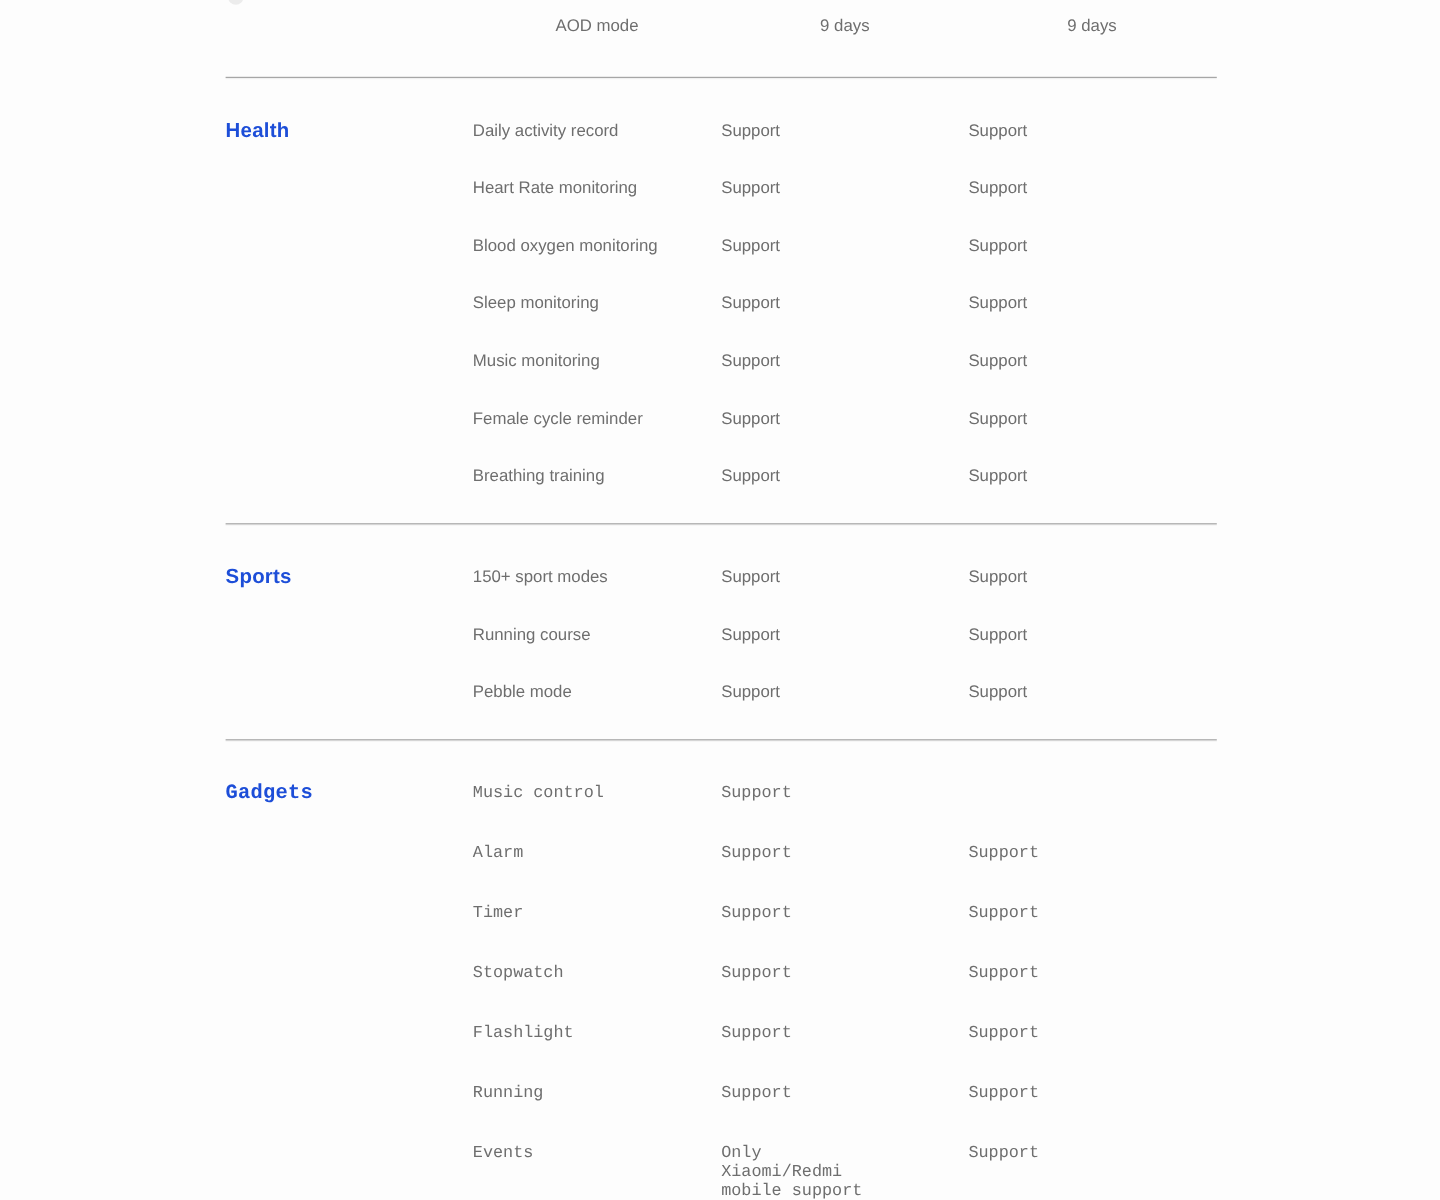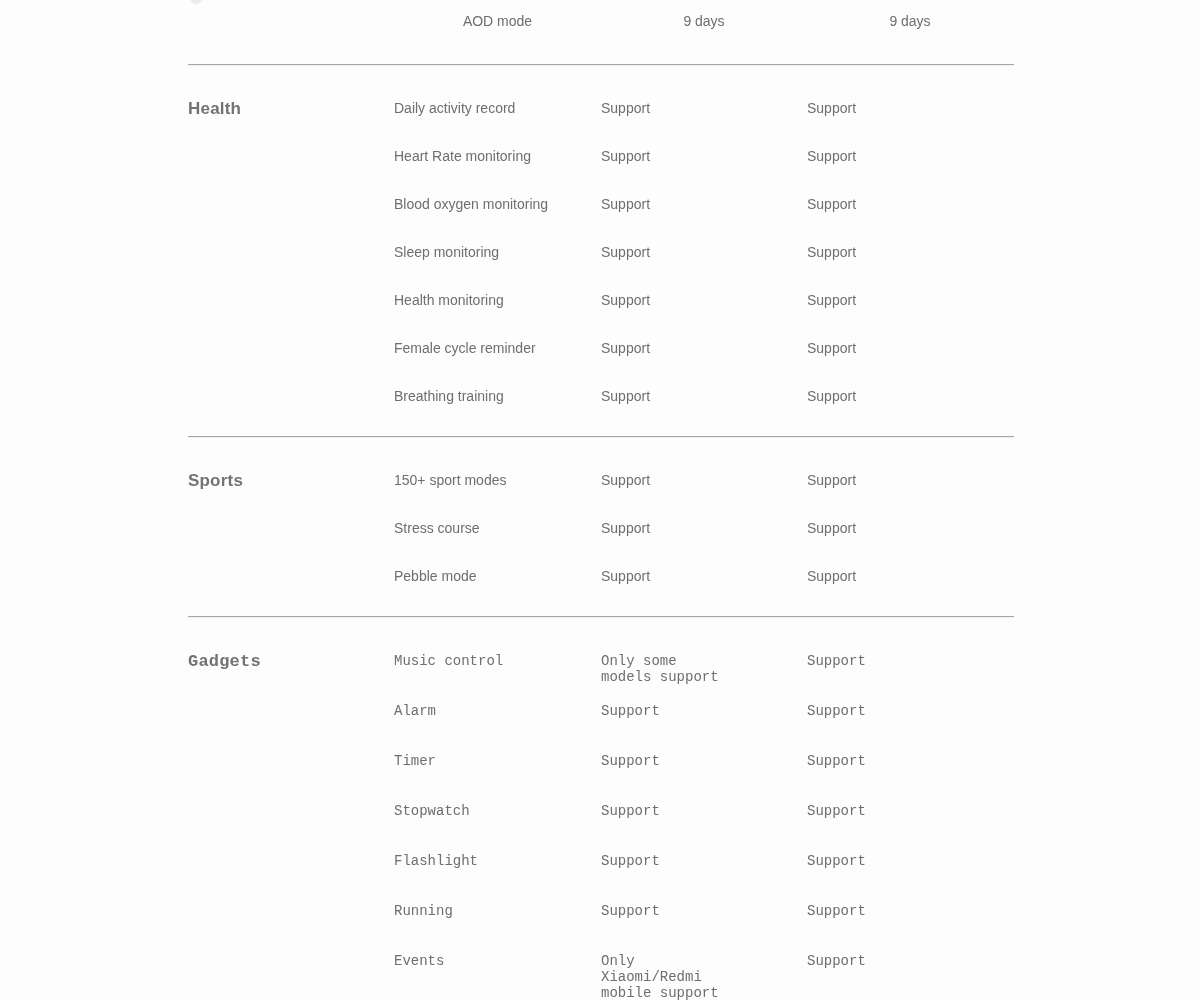--- a/index.html
+++ b/index.html
@@ -40,21 +40,21 @@
     grid-template-columns: 206px 207px 206px 206px;
     align-items: start;
     min-height: 48px;
   }
   .section.partial .row { min-height: 17px; text-align: center; }
   .section.sec-gadgets .row { min-height: 50px; font-family: Liberation Mono, monospace; }
   .sec-title {
     margin: 0;
     font-size: 17px;
     font-weight: 700;
-    color: #737373;
+    color: #1d4ed8;
     line-height: 18px;
     letter-spacing: 0.2px;
   }
   .cell {
     font-size: 14px;
     color: #6e6e6e;
     line-height: 16px;
     font-weight: 400;
   }
   .cell.value span {
@@ -109,21 +109,21 @@
         <div class="cell value"><span>Support</span></div>
       </div>
       <div class="row">
         <div class="cell section-col"></div>
         <div class="cell feature"><span>Sleep monitoring</span></div>
         <div class="cell value"><span>Support</span></div>
         <div class="cell value"><span>Support</span></div>
       </div>
       <div class="row">
         <div class="cell section-col"></div>
-        <div class="cell feature"><span>Health monitoring</span></div>
+        <div class="cell feature"><span>Music monitoring</span></div>
         <div class="cell value"><span>Support</span></div>
         <div class="cell value"><span>Support</span></div>
       </div>
       <div class="row">
         <div class="cell section-col"></div>
         <div class="cell feature"><span>Female cycle reminder</span></div>
         <div class="cell value"><span>Support</span></div>
         <div class="cell value"><span>Support</span></div>
       </div>
       <div class="row">
@@ -138,39 +138,38 @@
       <div class="row">
         <div class="cell section-col">
           <h2 class="sec-title">Sports</h2>
         </div>
         <div class="cell feature"><span>150+ sport modes</span></div>
         <div class="cell value"><span>Support</span></div>
         <div class="cell value"><span>Support</span></div>
       </div>
       <div class="row">
         <div class="cell section-col"></div>
-        <div class="cell feature"><span>Stress course</span></div>
+        <div class="cell feature"><span>Running course</span></div>
         <div class="cell value"><span>Support</span></div>
         <div class="cell value"><span>Support</span></div>
       </div>
       <div class="row">
         <div class="cell section-col"></div>
         <div class="cell feature"><span>Pebble mode</span></div>
         <div class="cell value"><span>Support</span></div>
         <div class="cell value"><span>Support</span></div>
       </div>
     </section>
     <div class="divider"></div>
     <section class="section sec-gadgets">
       <div class="row">
         <div class="cell section-col">
           <h2 class="sec-title">Gadgets</h2>
         </div>
         <div class="cell feature"><span>Music control</span></div>
-        <div class="cell value"><span>Only some models support</span></div>
         <div class="cell value"><span>Support</span></div>
       </div>
       <div class="row">
         <div class="cell section-col"></div>
         <div class="cell feature"><span>Alarm</span></div>
         <div class="cell value"><span>Support</span></div>
         <div class="cell value"><span>Support</span></div>
       </div>
       <div class="row">
         <div class="cell section-col"></div>

